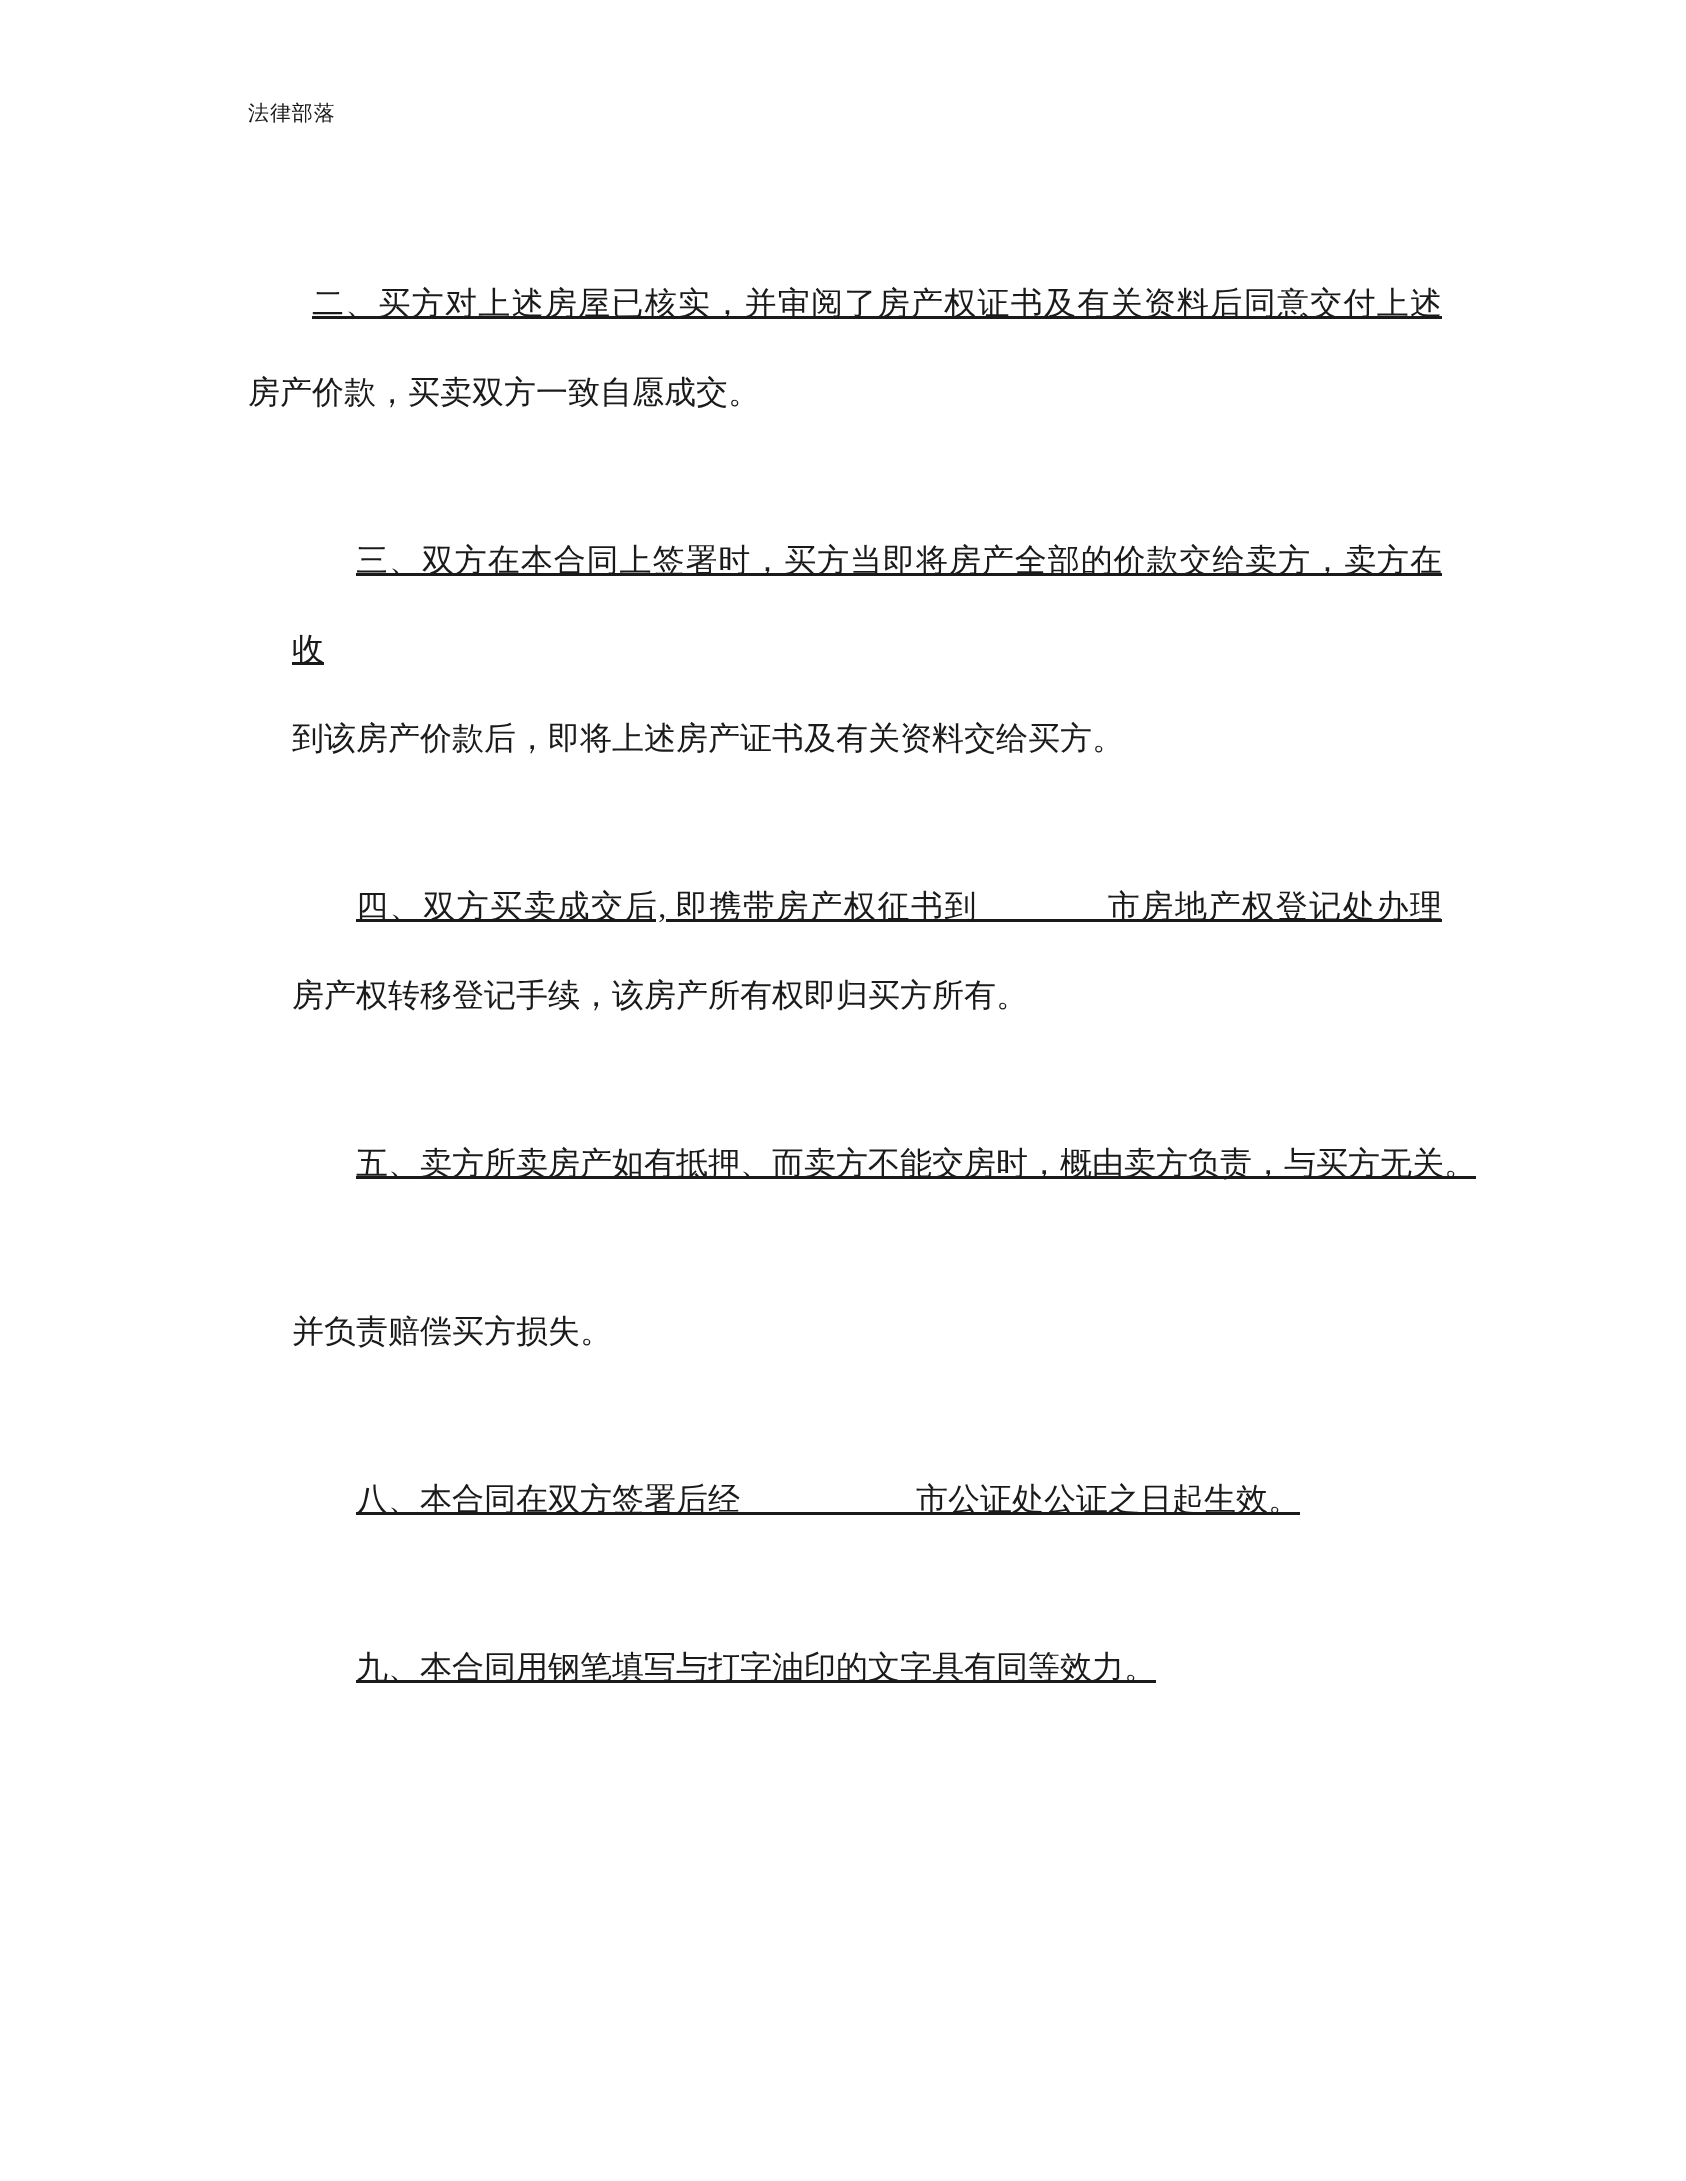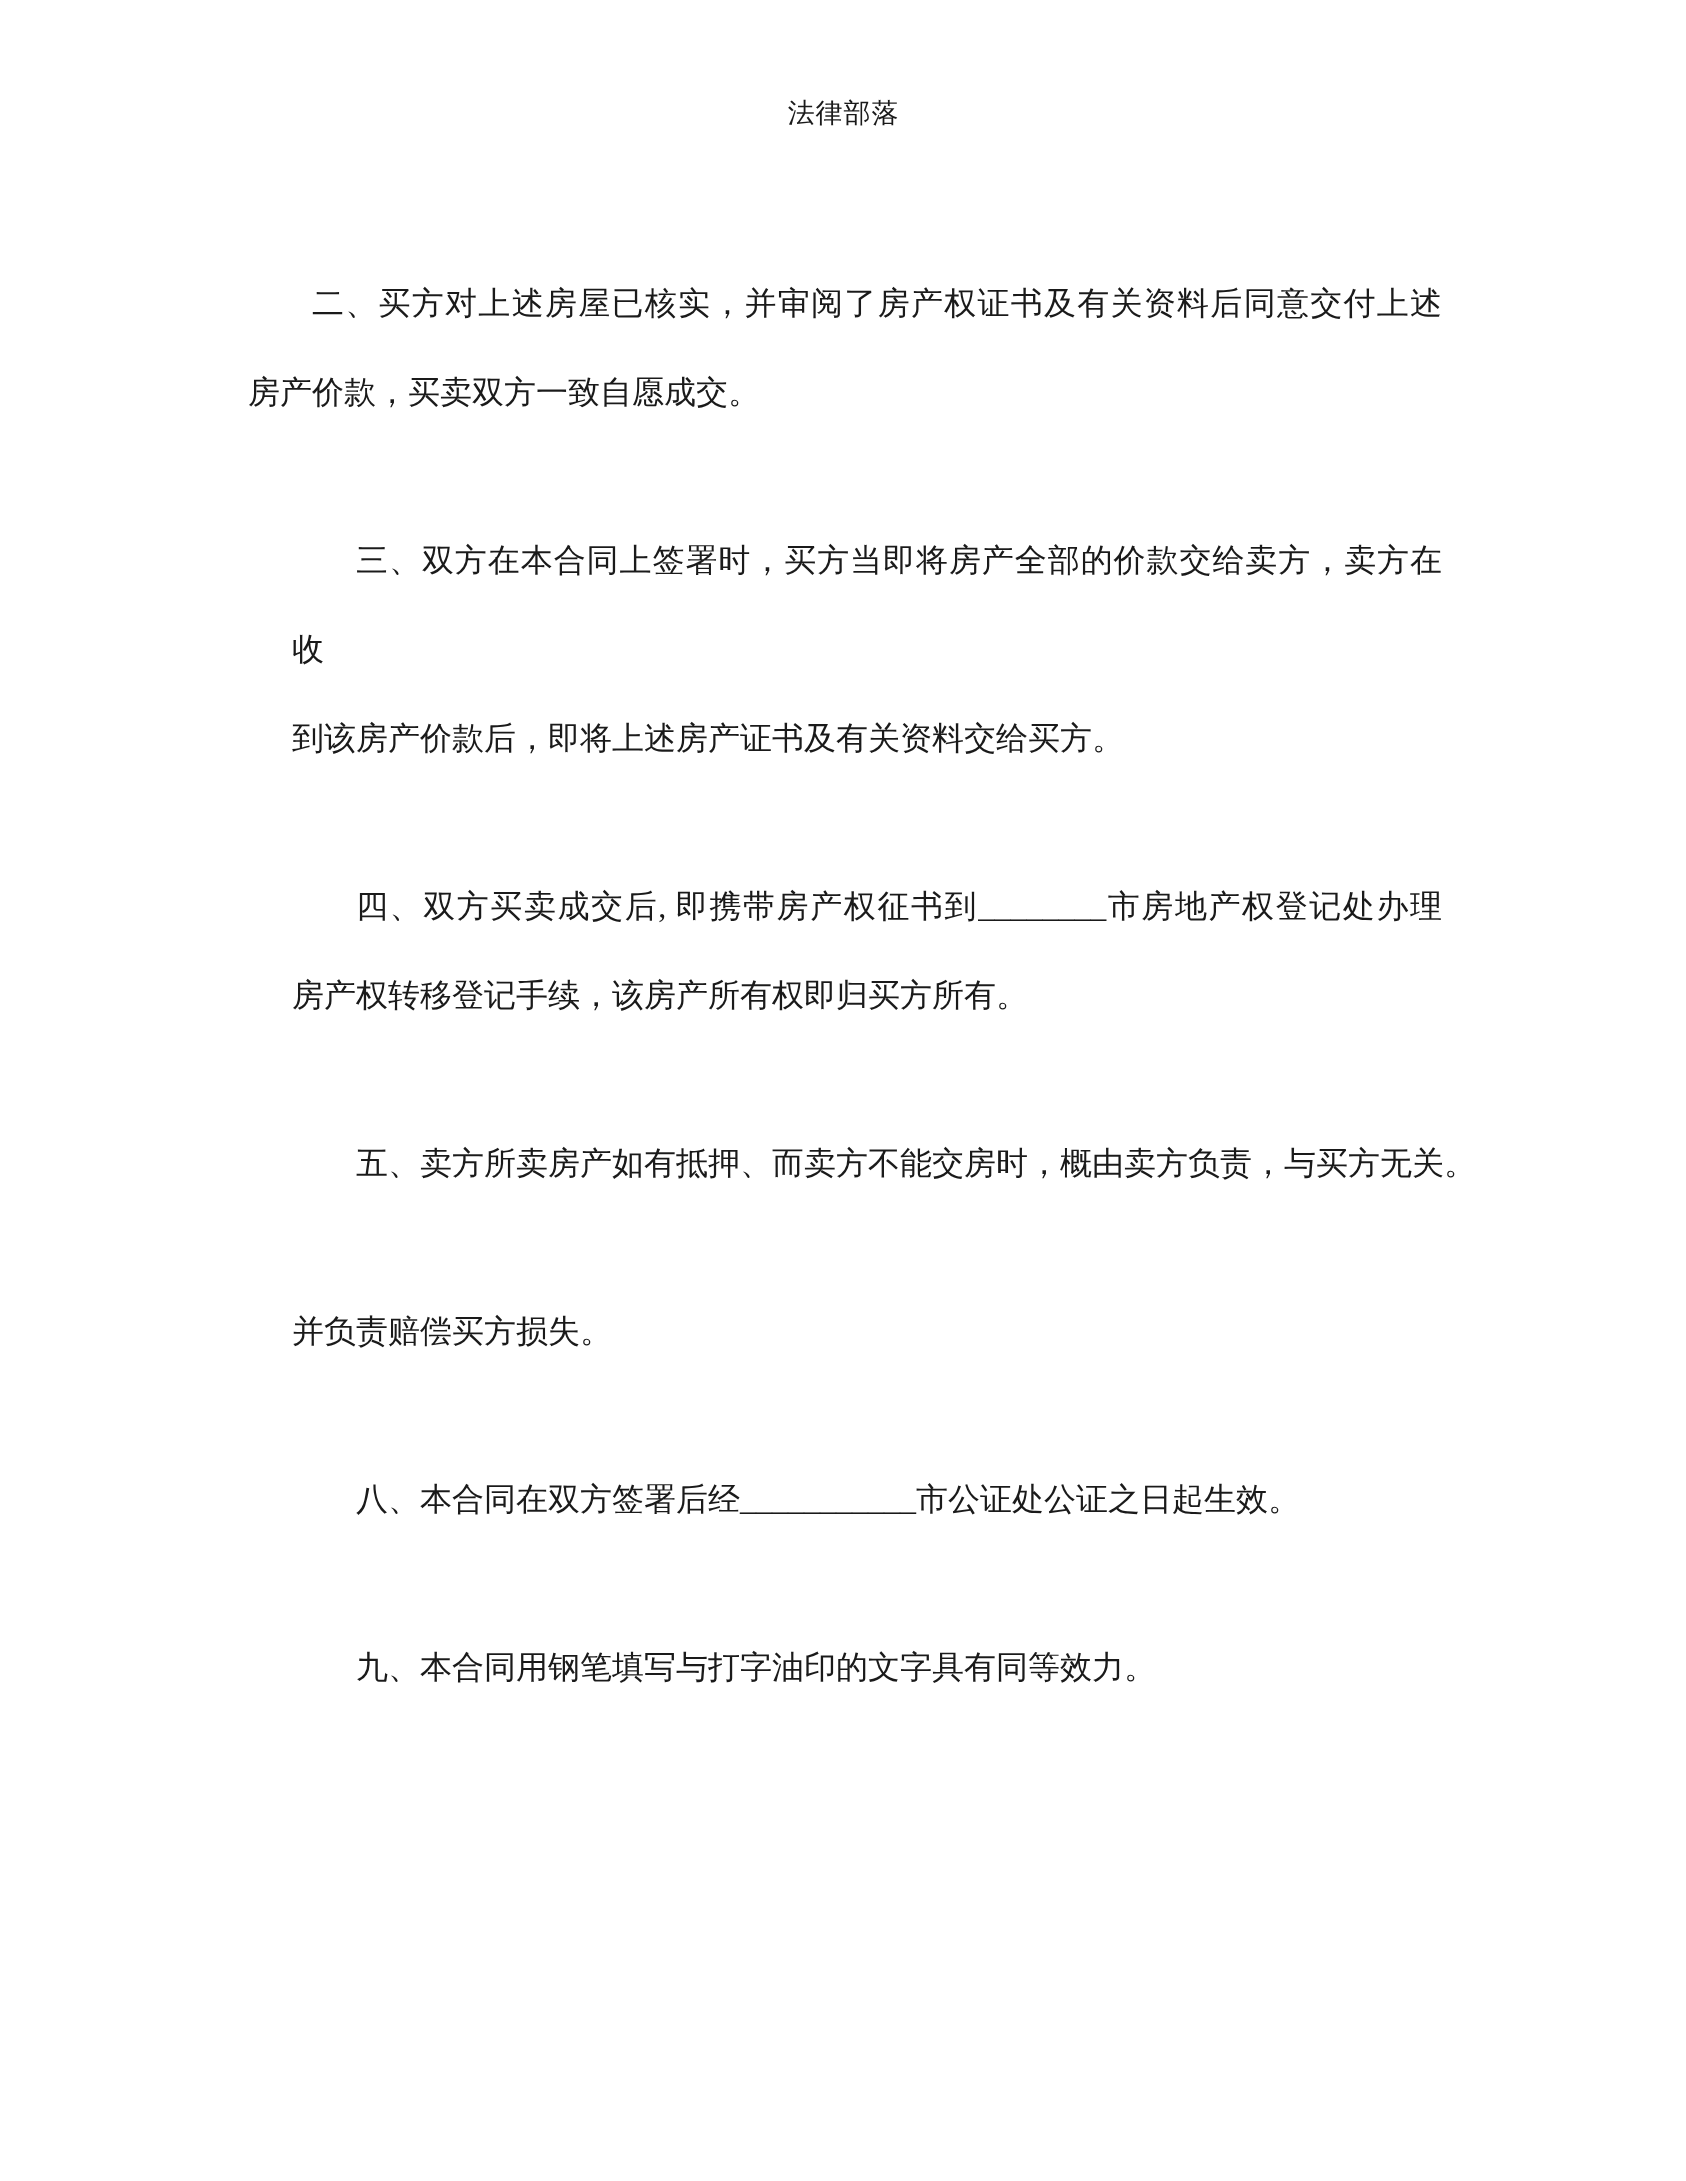--- a/index.html
+++ b/index.html
@@ -14,22 +14,22 @@
     background: #ffffff;
     color: #1a1a1a;
     font-family: "Liberation Serif", "DejaVu Serif", serif;
     overflow: hidden;
   }
   .watermark {
     position: absolute;
     top: 95px;
     left: 248px;
     right: 247px;
-    text-align: center;
-    font-size: 27px;
+    text-align: left;
+    font-size: 21px;
     line-height: 37px;
     letter-spacing: 0.9px;
     color: #1a1a1a;
   }
   .content {
     position: absolute;
     top: 259px;
     left: 248px;
     width: 1194px;
   }
@@ -42,20 +42,21 @@
     margin-left: 44px;
   }
   .line {
     font-size: 32px;
     line-height: 89px;
     white-space: nowrap;
     color: #1a1a1a;
   }
   .line.first {
     text-indent: 64px;
+    text-decoration: underline;
   }
   .line.fill {
     white-space: normal;
     text-align: justify;
     text-align-last: justify;
   }
 </style>
 </head>
 <body>
 

